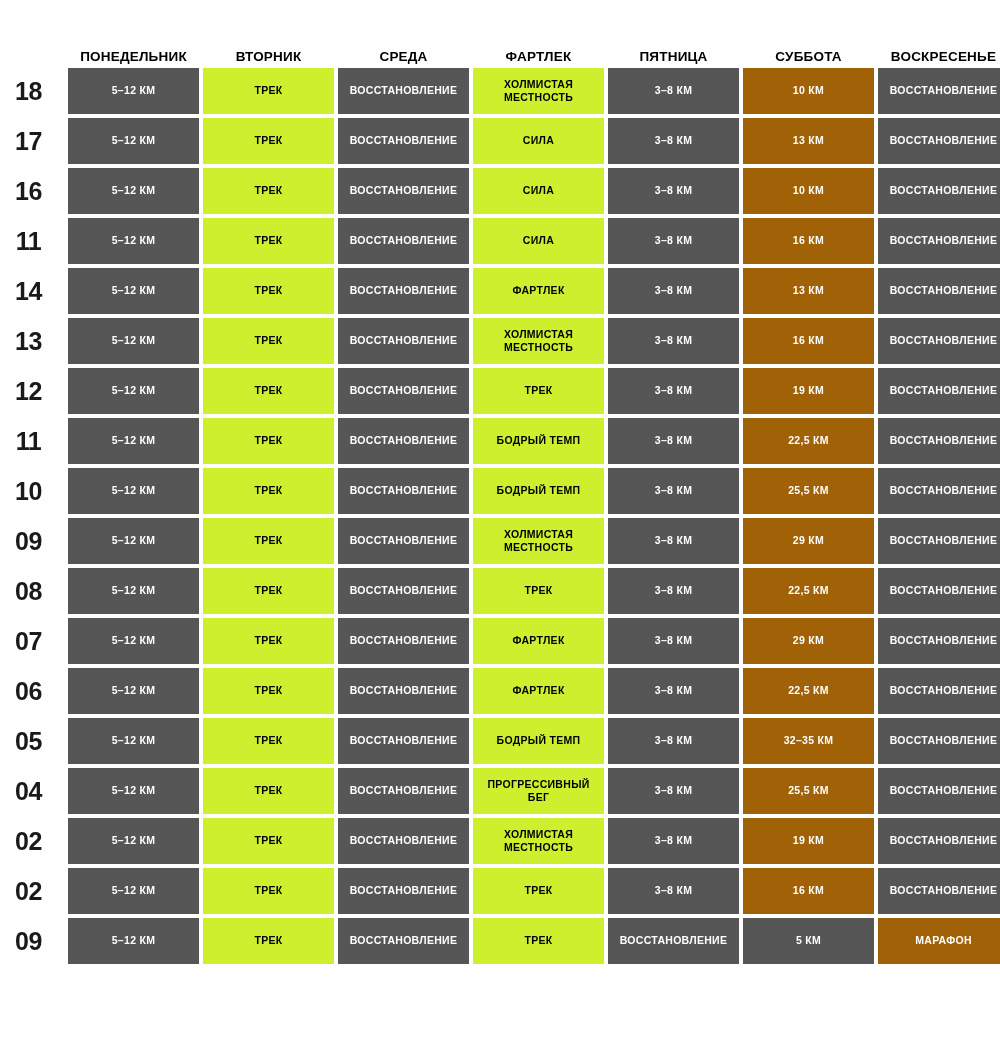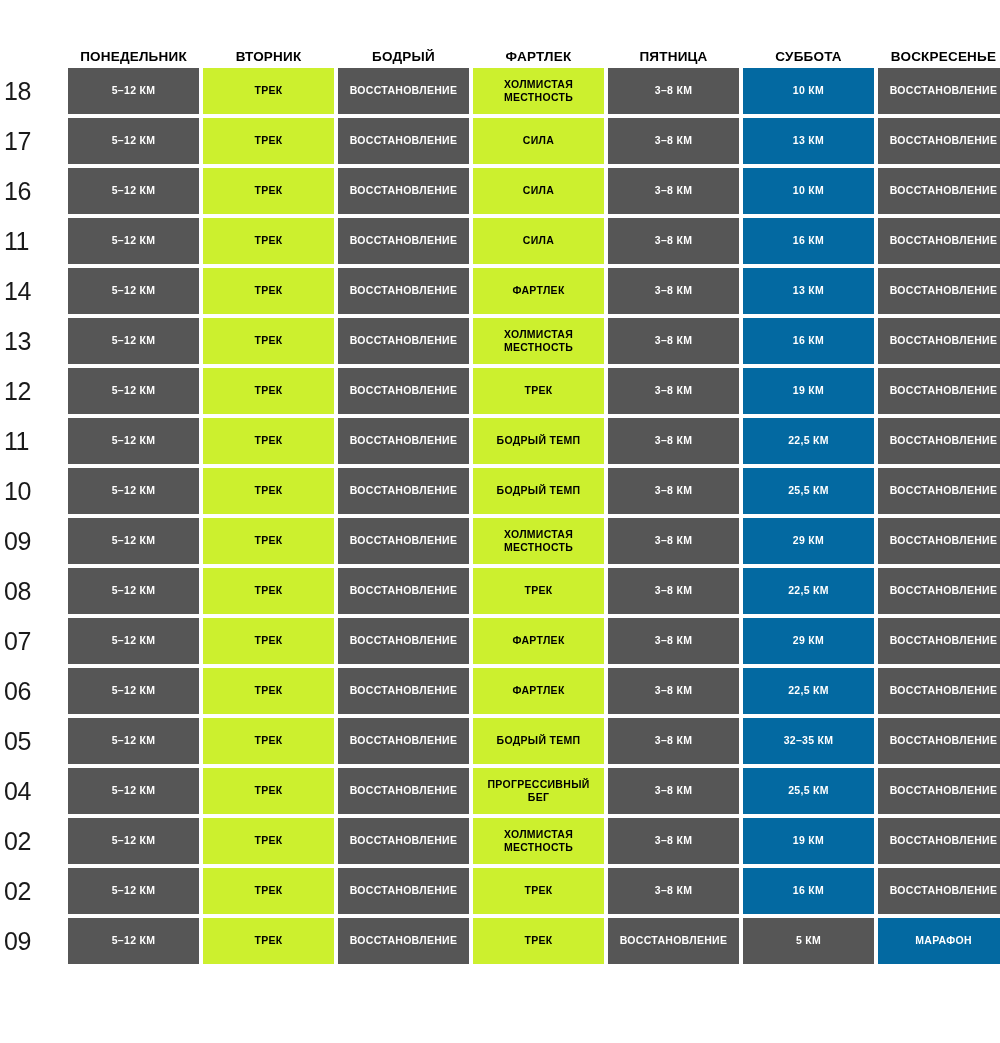--- a/index.html
+++ b/index.html
@@ -55,22 +55,22 @@
     padding: 0;
     height: 46px;
     vertical-align: middle;
     text-align: center;
   }
 
   td.week-num {
     background: #ffffff;
     color: #1a1a1a;
     font-size: 25px;
-    font-weight: normal;
-    text-align: left;
+    font-weight: bold;
+    text-align: center;
     padding-right: 11px;
     letter-spacing: -0.5px;
     line-height: 1;
   }
 
   .cell {
     display: flex;
     align-items: center;
     justify-content: center;
     height: 46px;
@@ -79,21 +79,21 @@
     font-size: 10.5px;
     font-weight: bold;
     letter-spacing: 0.3px;
     line-height: 1.25;
     text-align: center;
     word-break: break-word;
   }
 
   .cell.gray  { background: #565656; color: #ffffff; }
   .cell.green { background: #ccf02e; color: #000000; }
-  .cell.black { background: #0369a1; color: #ffffff; }
+  .cell.black { background: #a16207; color: #ffffff; }
 </style>
 </head>
 <body>
 
 <div id="plan">
   <table class="grid">
     <colgroup>
       <col class="c-week">
       <col class="c-day">
         <col class="c-day">
@@ -101,21 +101,21 @@
       <col class="c-day">
         <col class="c-day">
         <col class="c-day">
         <col class="c-day">
     </colgroup>
     <thead>
       <tr>
         <th class="week-head"></th>
         <th>ПОНЕДЕЛЬНИК</th>
         <th>ВТОРНИК</th>
-        <th>БОДРЫЙ</th>
+        <th>СРЕДА</th>
         <th>ФАРТЛЕК</th>
         <th>ПЯТНИЦА</th>
         <th>СУББОТА</th>
         <th>ВОСКРЕСЕНЬЕ</th>
       </tr>
     </thead>
     <tbody id="grid-body">
         <tr>
           <td class="week-num">18</td>
           <td>

